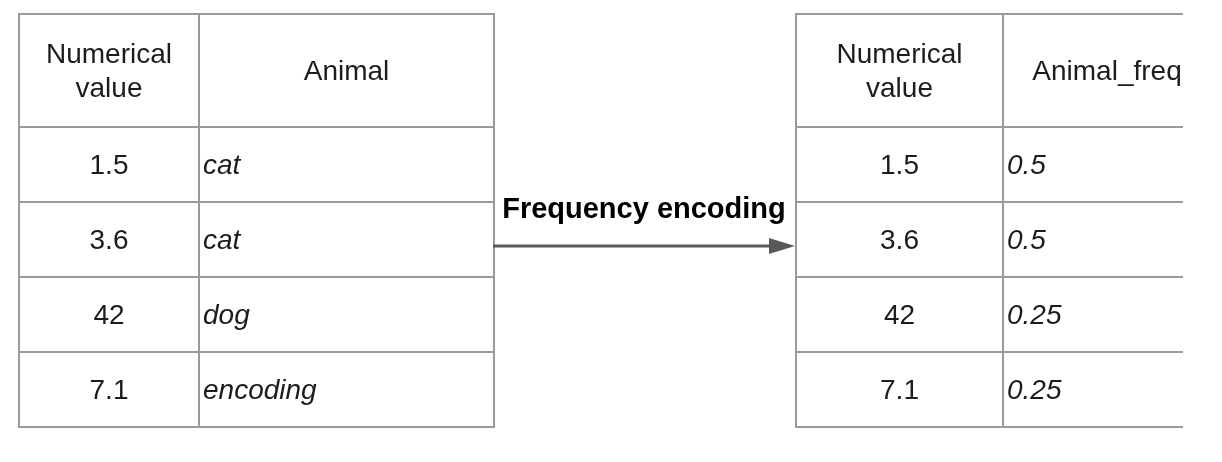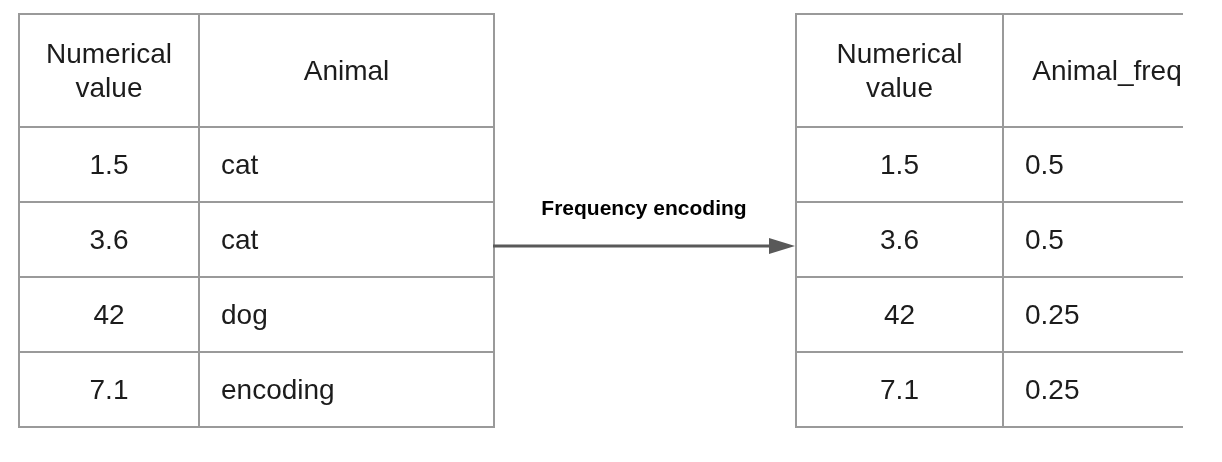--- a/index.html
+++ b/index.html
@@ -35,38 +35,38 @@
     overflow: hidden;
   }
   table.tbl th {
     height: 111px;
     text-align: center;
     line-height: 1.2;
     padding: 0 18px;
   }
   table.tbl td { height: 73px; }
   table.tbl td:first-child { text-align: center; }
-  table.tbl td:last-child  { text-align: left; padding-left: 21px; }
+  table.tbl td:last-child  { text-align: left; padding-left: 3px; font-style: italic; }
 
   table.tbl-left  { left: 18px;  top: 13px; width: 475px; }
   table.tbl-right { left: 795px; top: 13px; width: 415px; }
   table.tbl-left  col.c1 { width: 180px; }
   table.tbl-left  col.c2 { width: 295px; }
   table.tbl-right col.c1 { width: 207px; }
   table.tbl-right col.c2 { width: 208px; }
 
   .arrow-group {
     position: absolute;
     left: 493px;
     top: 190px;
     width: 302px;
     text-align: center;
   }
   .arrow-label {
-    font-size: 21px;
+    font-size: 29px;
     font-weight: bold;
     color: #000000;
     line-height: 36px;
     white-space: nowrap;
   }
   .arrow-svg {
     display: block;
     margin-top: 9px;
     width: 302px;
     height: 22px;

